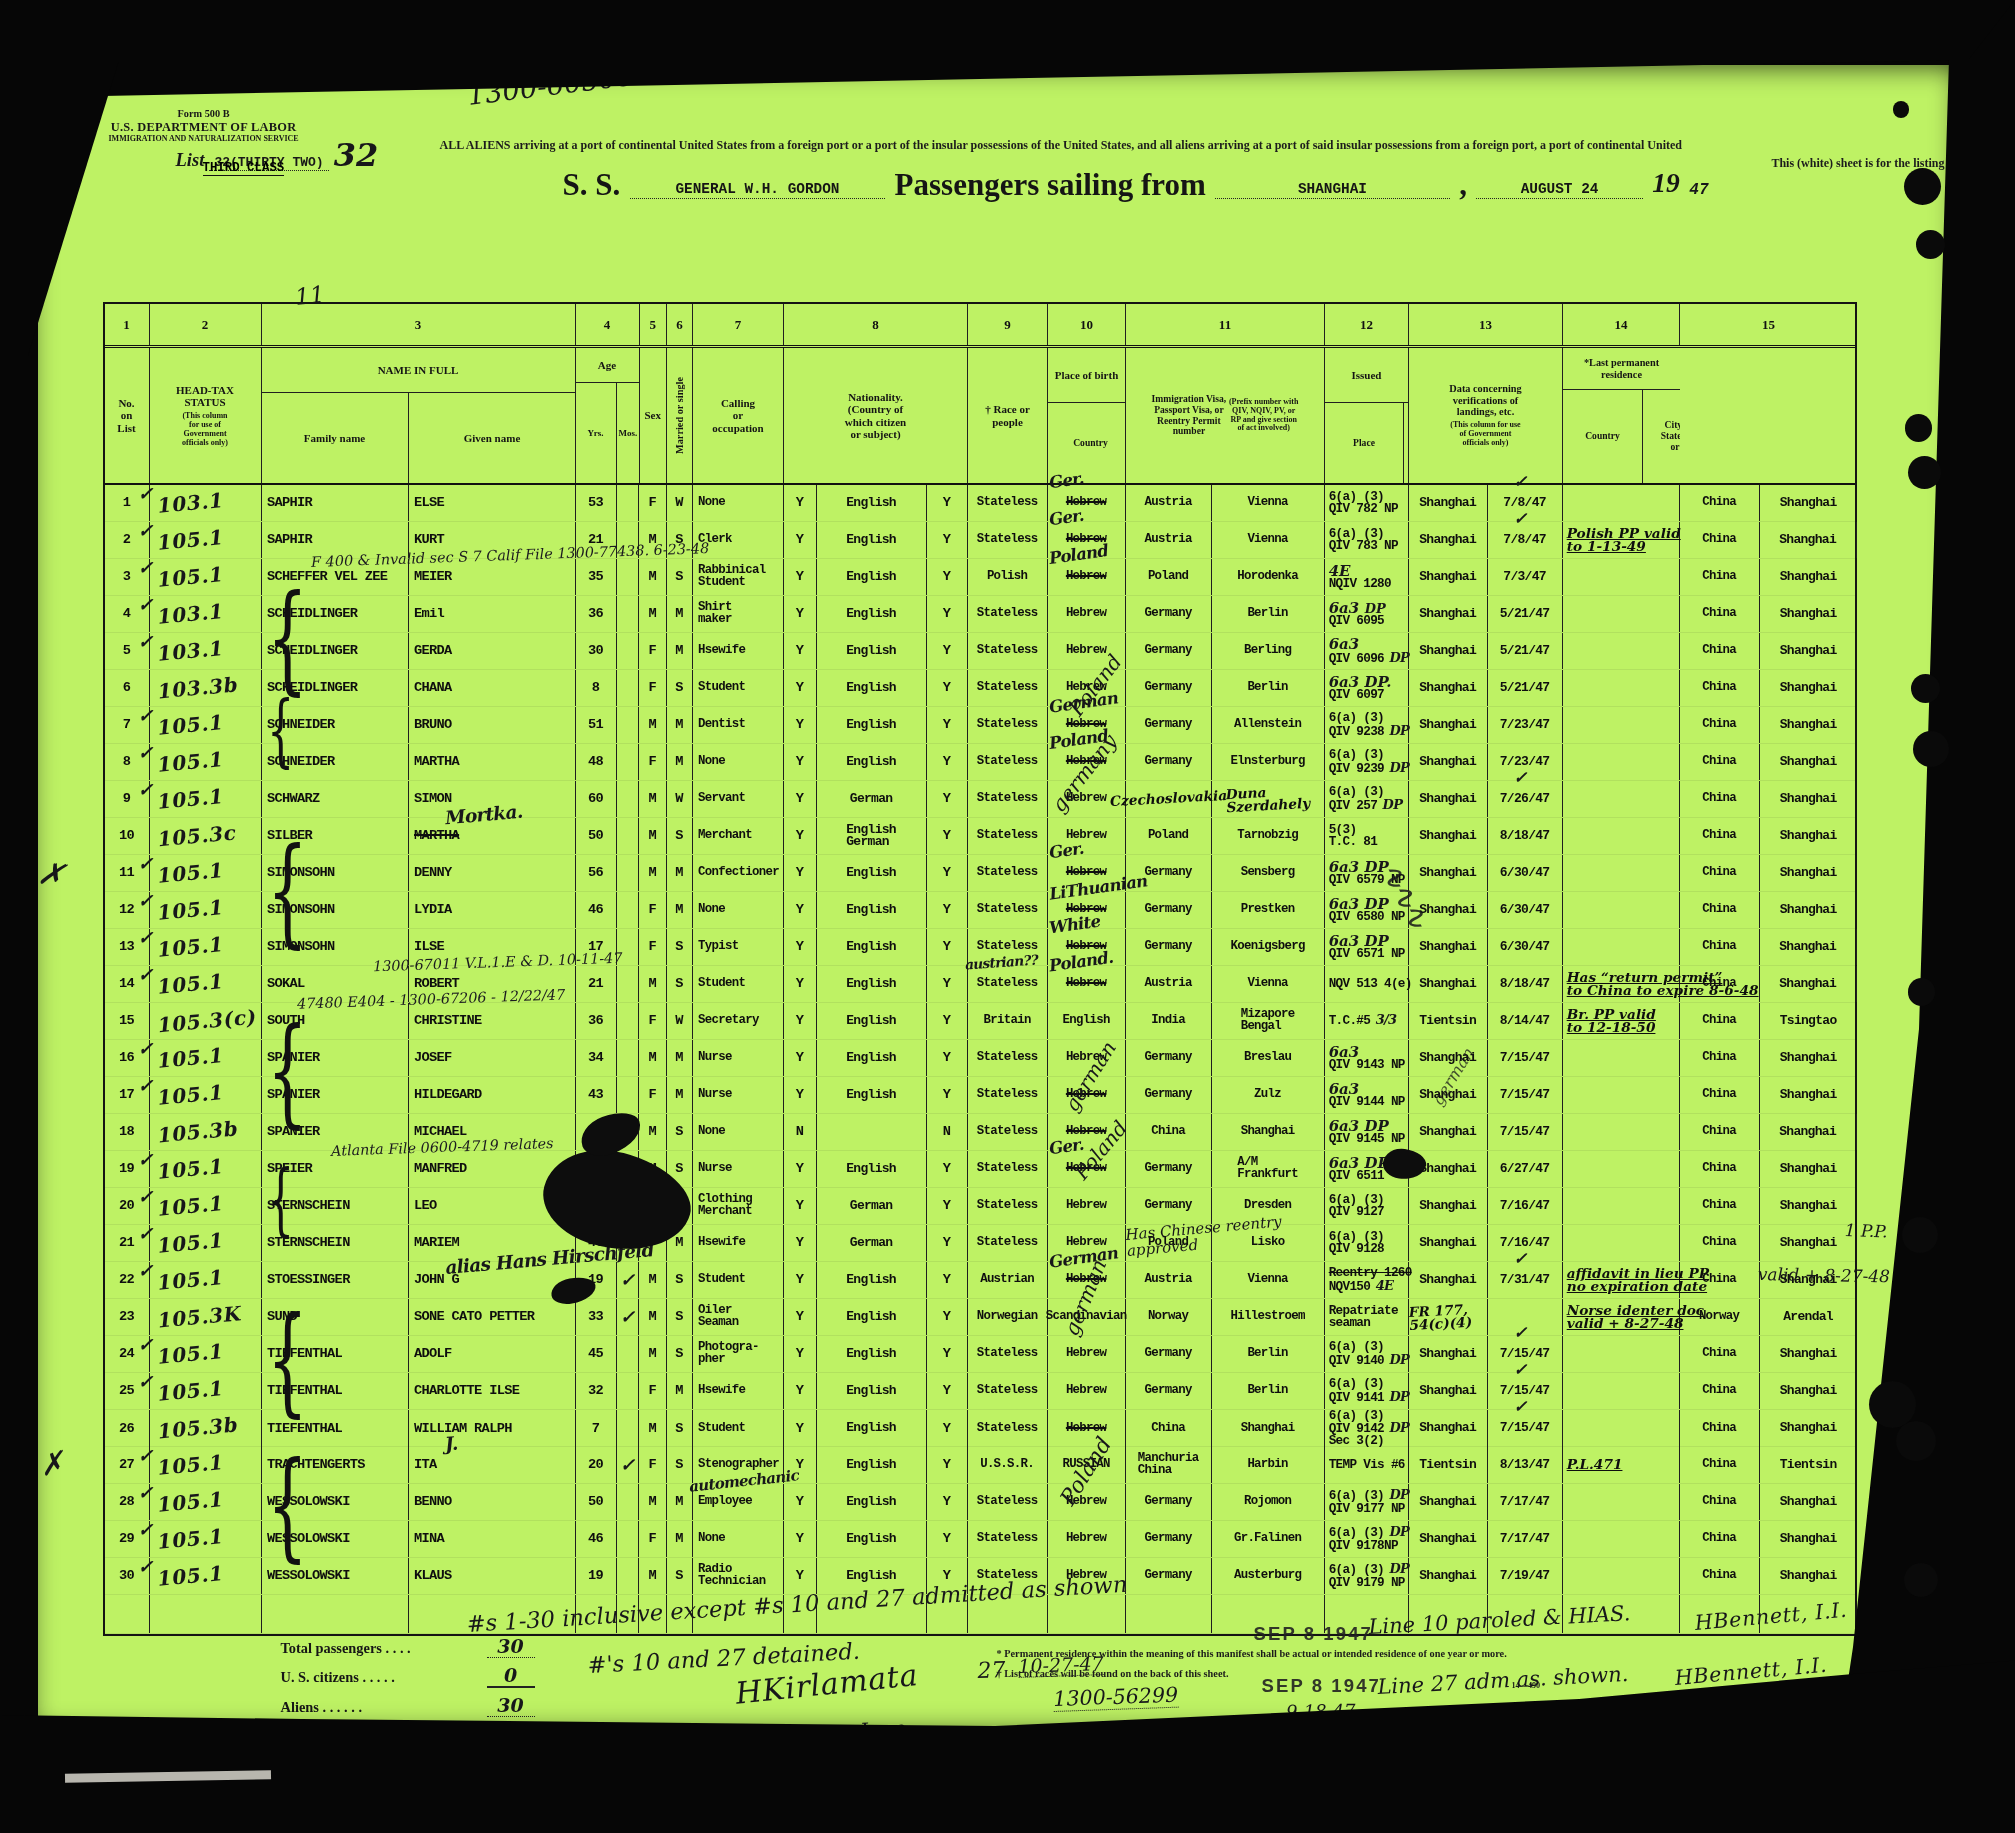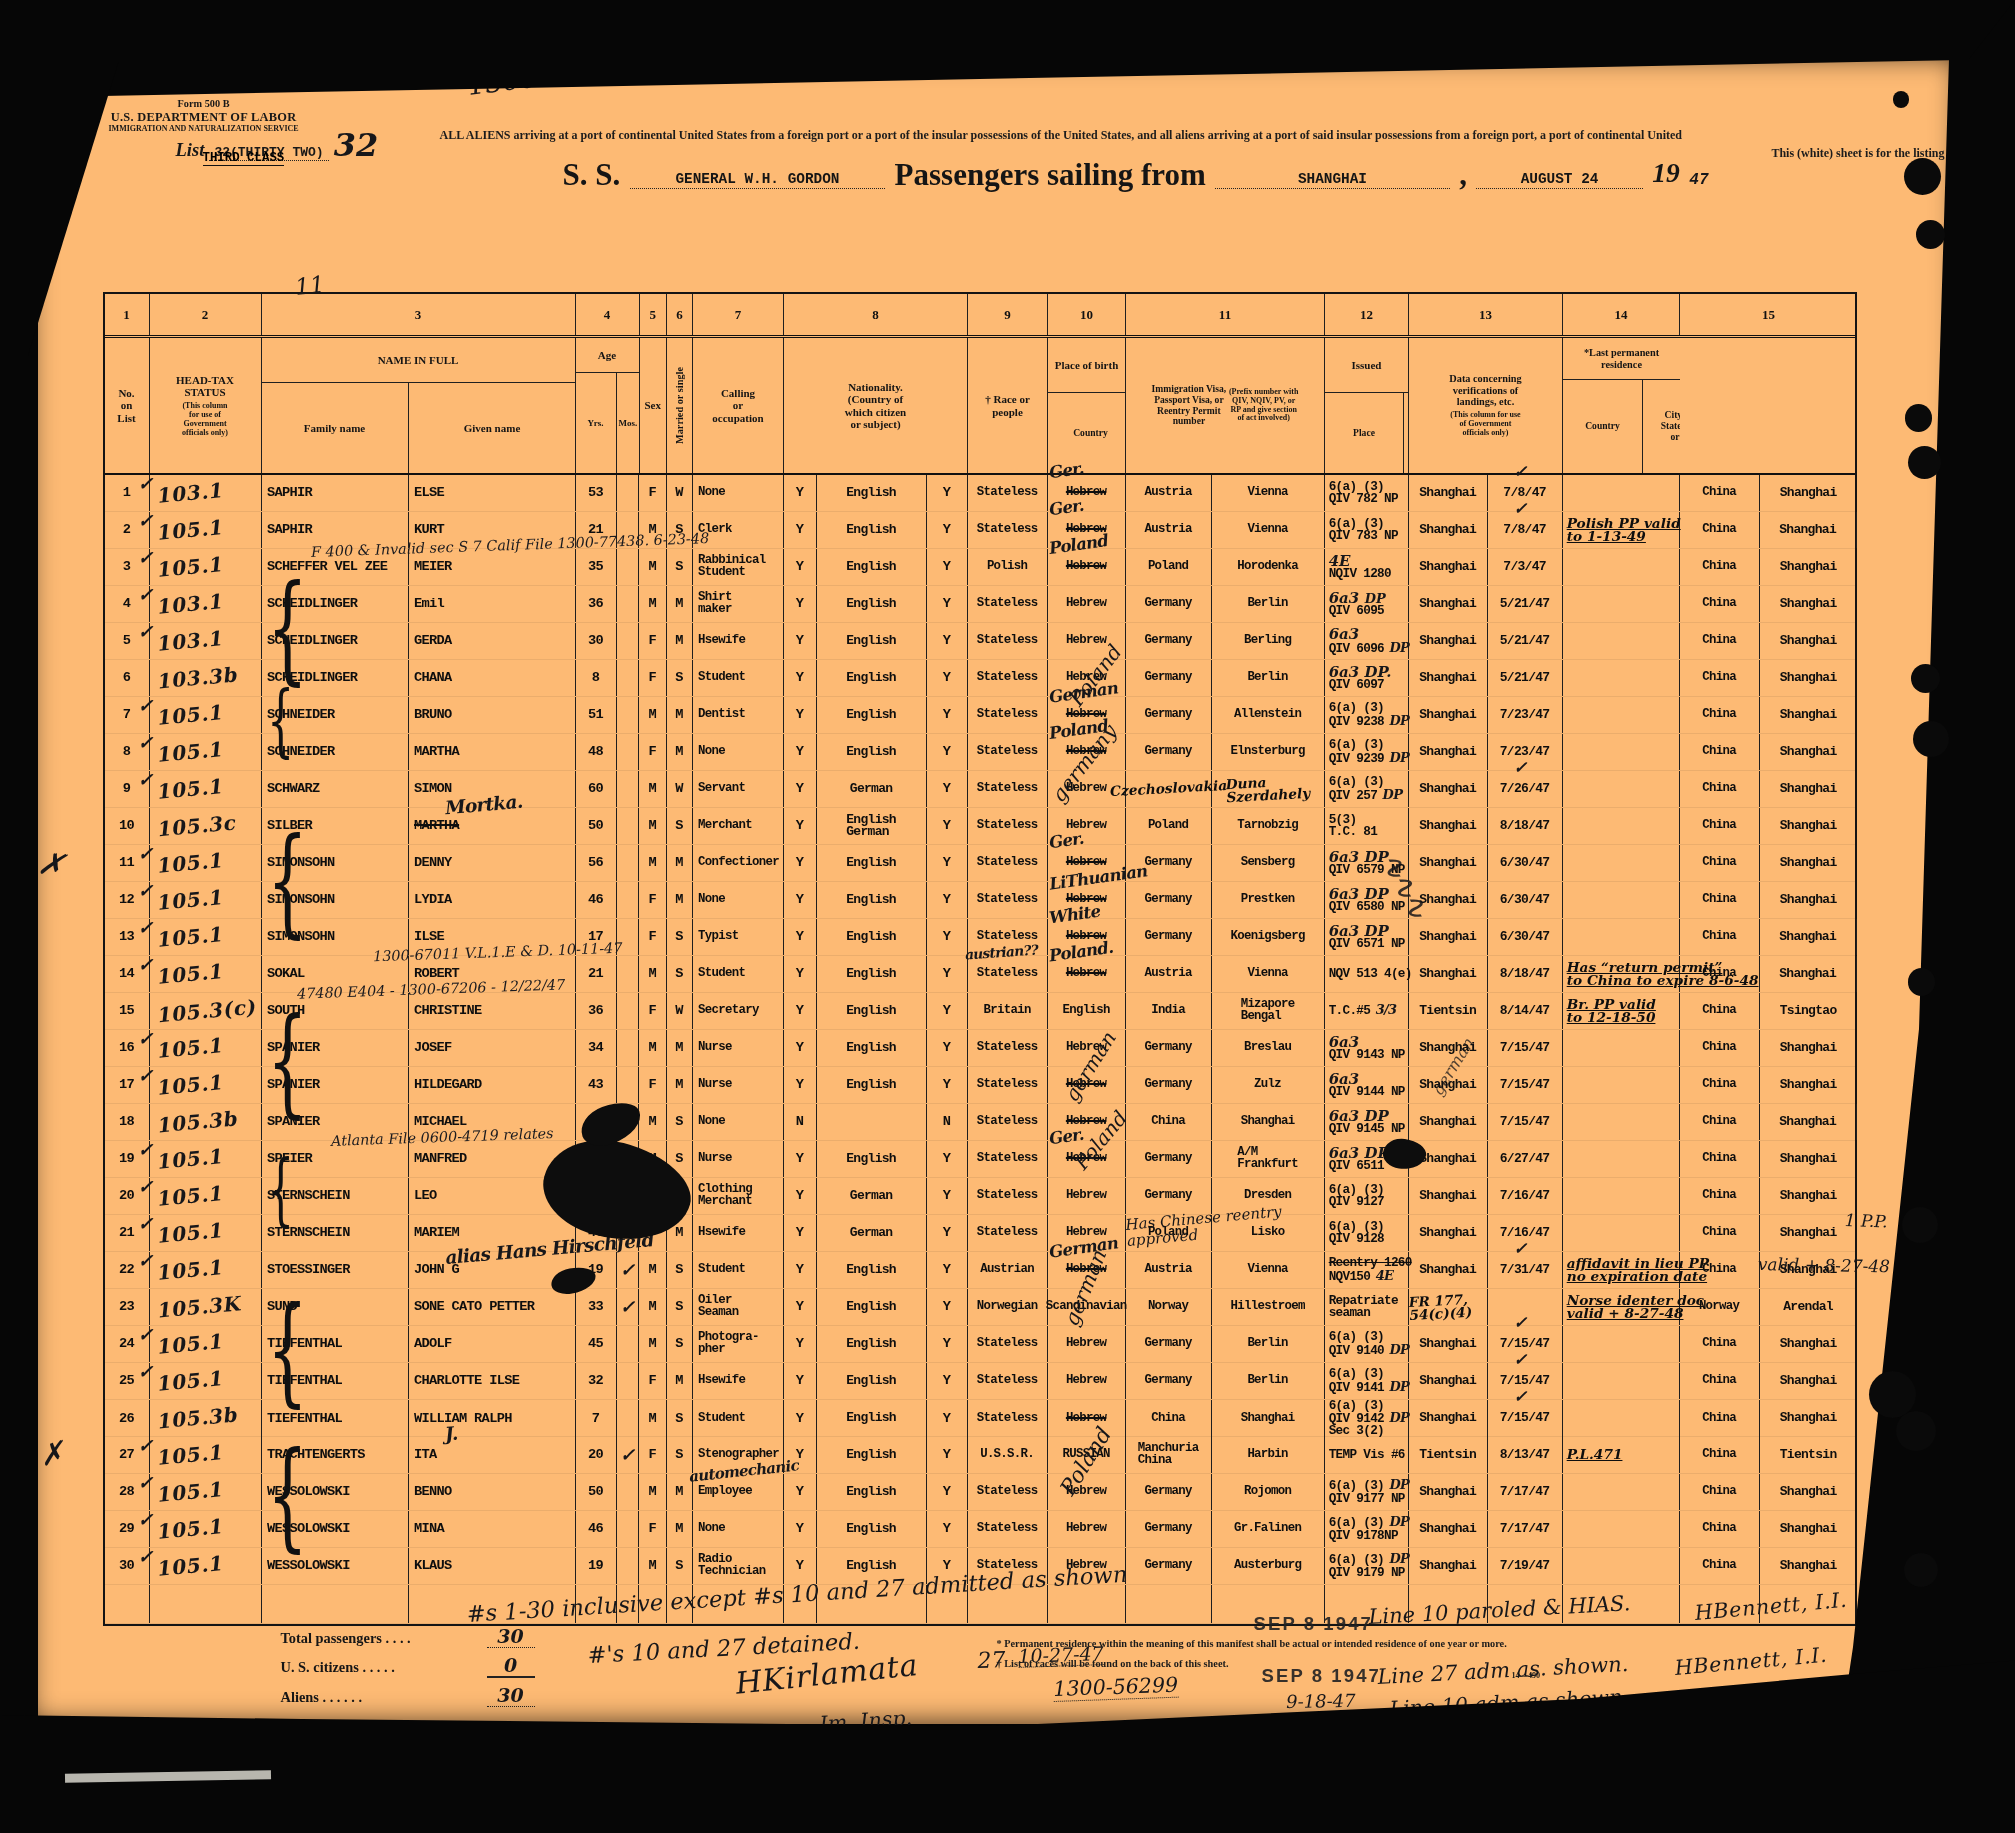--- a/index.html
+++ b/index.html
@@ -1,18 +1,18 @@
 <!DOCTYPE html>
 <html style="font-size:11px"><head>
 <meta charset="utf-8">
 <style>
   html,body{margin:0;padding:0;background:#000;}
   #canvas{position:relative;width:2015px;height:1834px;background:#050505;overflow:hidden;
           font-family:"Liberation Serif",serif;}
-  #paper{position:absolute;left:27.5px;top:55px;width:1932px;height:1669px;background:#fdba74;
+  #paper{position:absolute;left:27.5px;top:65px;width:1932px;height:1669px;background:#bef264;
          box-shadow:0 0 27.5px rgba(0,0,0,.8) inset;}
   .mask{position:absolute;background:#060606;z-index:40;}
   #holes .hole{position:absolute;background:#0a0a0a;border-radius:50%;z-index:42;}
   .blot{position:absolute;background:#0d0d0d;z-index:30;border-radius:46% 54% 58% 42%/55% 44% 56% 45%;}
   
   .pr{color:#181818;}
   #formblock{position:absolute;left:81px;top:43px;text-align:center;line-height:1.15;}
   #formblock .f1{font-size:10.3px;font-weight:bold;}
   #formblock .f2{font-size:12.4px;font-weight:bold;letter-spacing:0.3px;}
   #formblock .f3{font-size:8px;font-weight:bold;}

